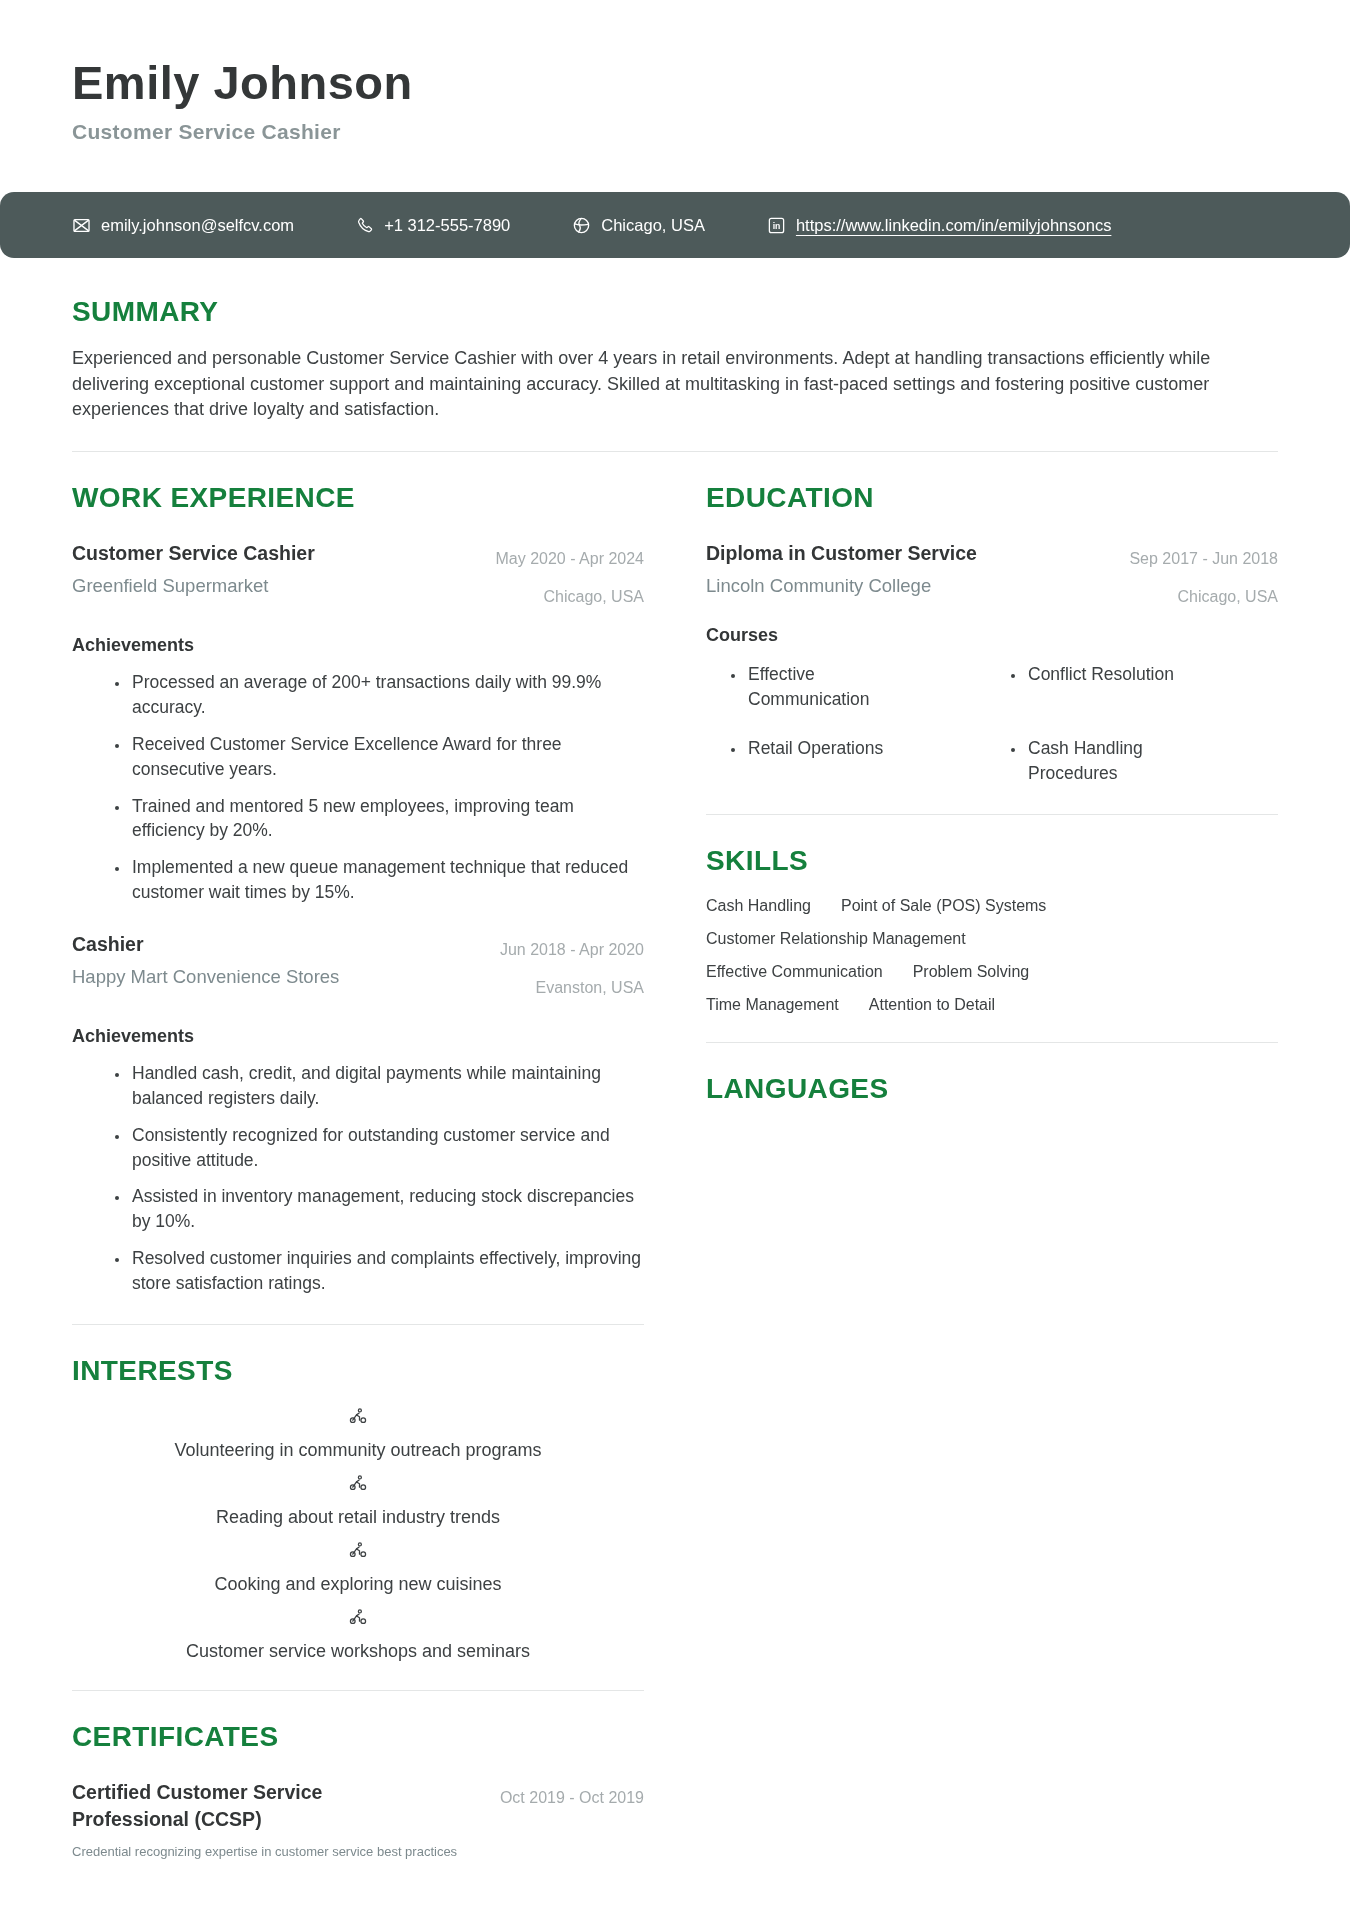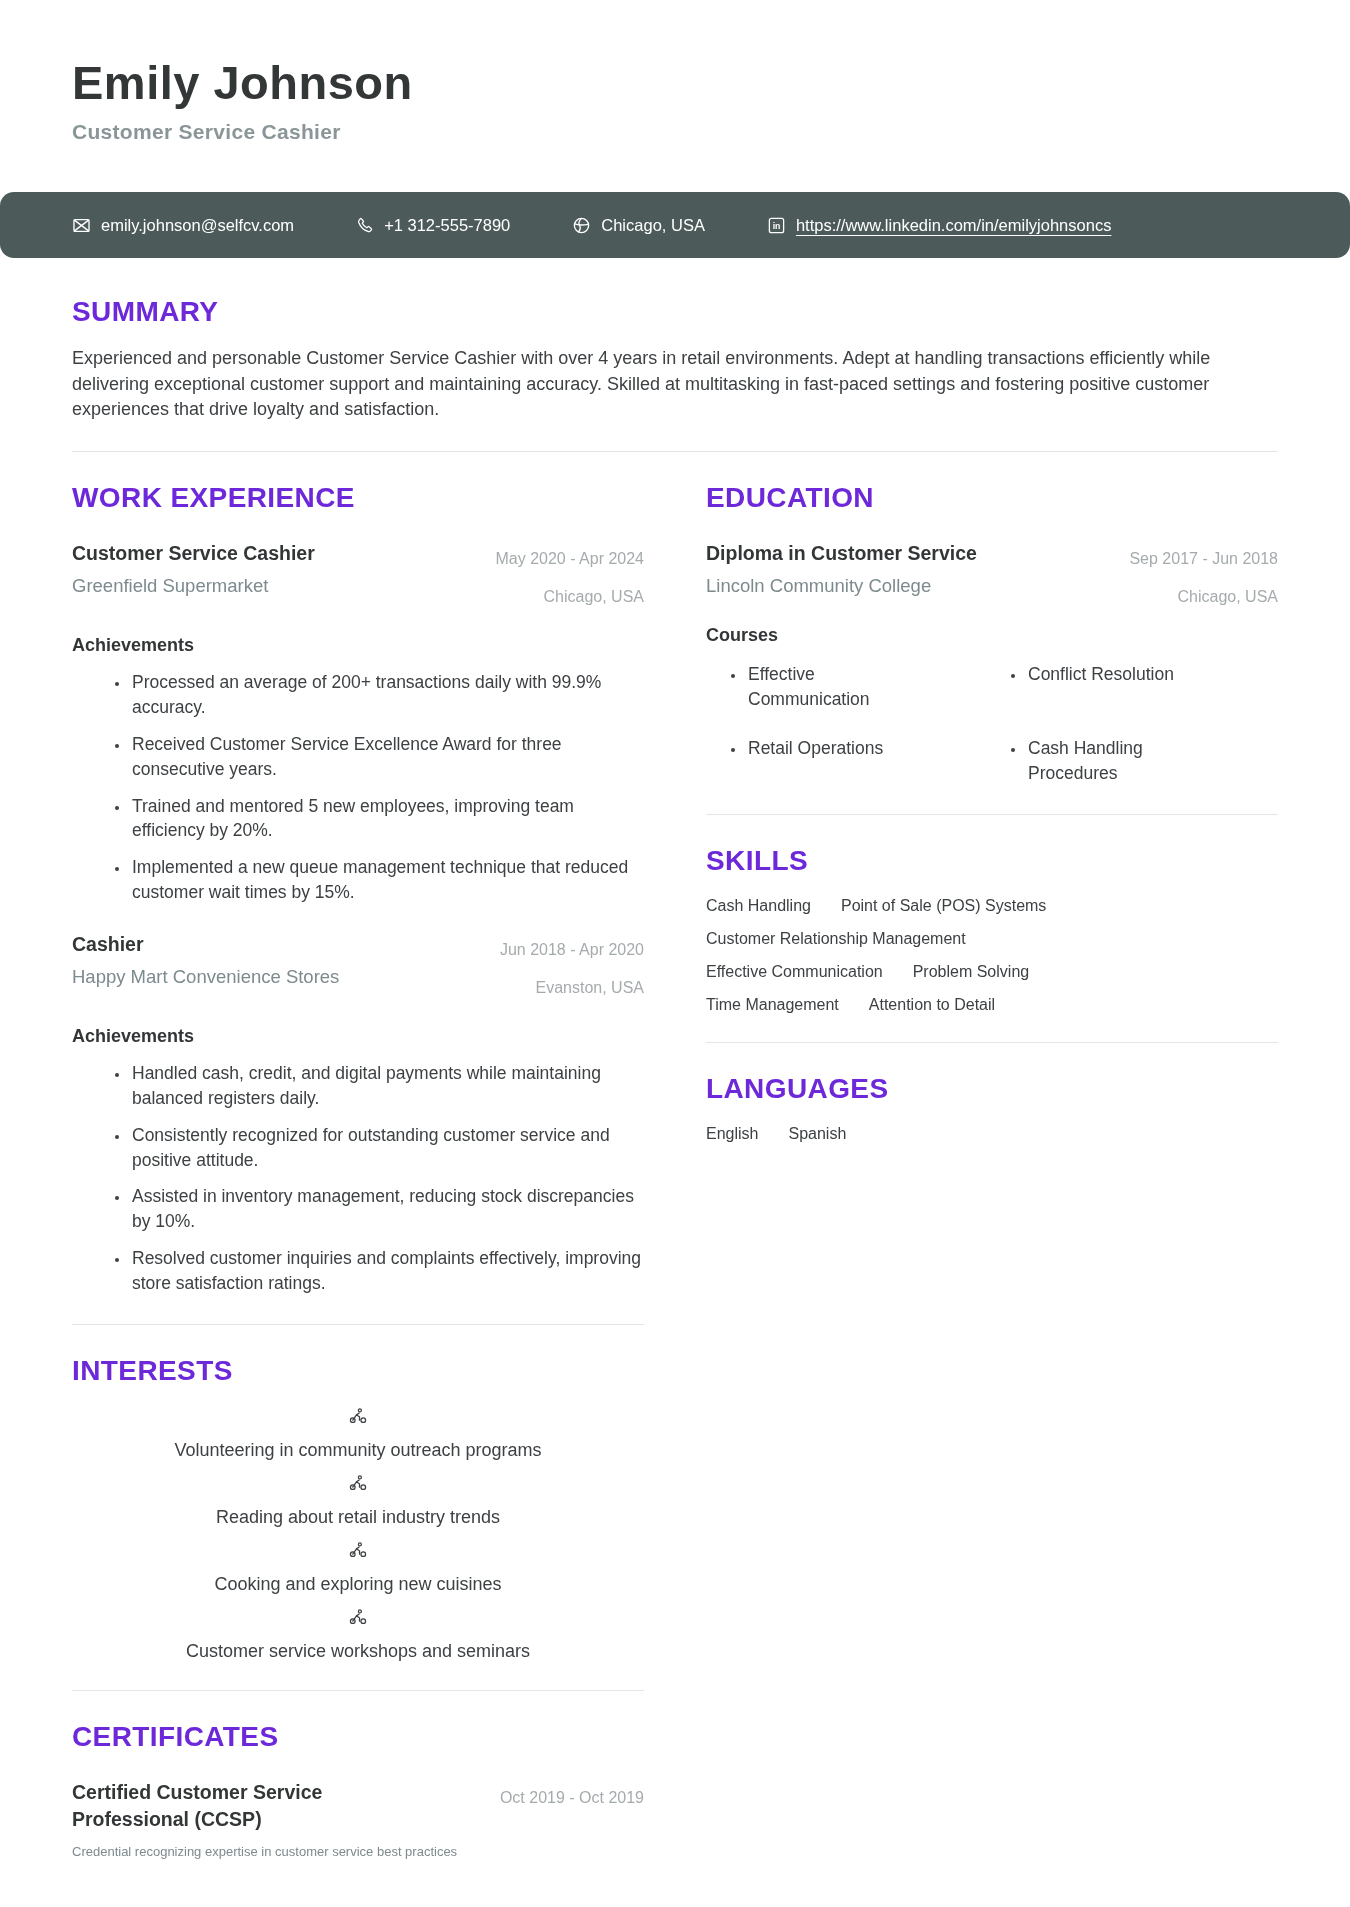--- a/index.html
+++ b/index.html
@@ -20,21 +20,21 @@
     margin-top:48px; height:66px; background:#4d5a5a; border-radius:14px;
     display:flex; align-items:center; gap:62px; padding:0 72px;
     color:#ffffff; font-size:16.5px;
   }
   .contact-item { display:flex; align-items:center; gap:10px; white-space:nowrap; }
   .contact-item svg { display:block; }
   .contact-link { color:#ffffff; text-decoration:underline; text-underline-offset:4px; cursor:pointer; }
 
   
   .main { padding:0 72px; margin-top:38px; }
-  .sec-h { font-size:28px; font-weight:800; color:#6d28d9; letter-spacing:.4px; }
+  .sec-h { font-size:28px; font-weight:800; color:#15803d; letter-spacing:.4px; }
   .summary-text { margin-top:18px; font-size:18px; line-height:1.42; color:#3d4143; }
 
   .divider { border:none; border-top:1px solid #e4e6e6; margin:28px 0 0 0; }
 
   .columns { display:flex; gap:62px; margin-top:0; }
   .col { width:calc(50% - 31px); }
   .col .sec-h { margin-top:30px; }
 
   
   .entry-head { display:flex; justify-content:space-between; margin-top:26px; }
@@ -290,24 +290,18 @@
               <span class="inline-item">Time Management</span>
               <span class="inline-item">Attention to Detail</span>
             </div>
           </div>
         </div>
 
         <hr class="divider">
 
         <div>
           <h2 class="sec-h">LANGUAGES</h2>
-          <div class="inline-lines">
-            <div class="inline-line">
-              <span class="inline-item">English</span>
-              <span class="inline-item">Spanish</span>
-            </div>
-          </div>
         </div>
 
       </div>
     </div>
   </div>
 </div>
 
 </body></html>

